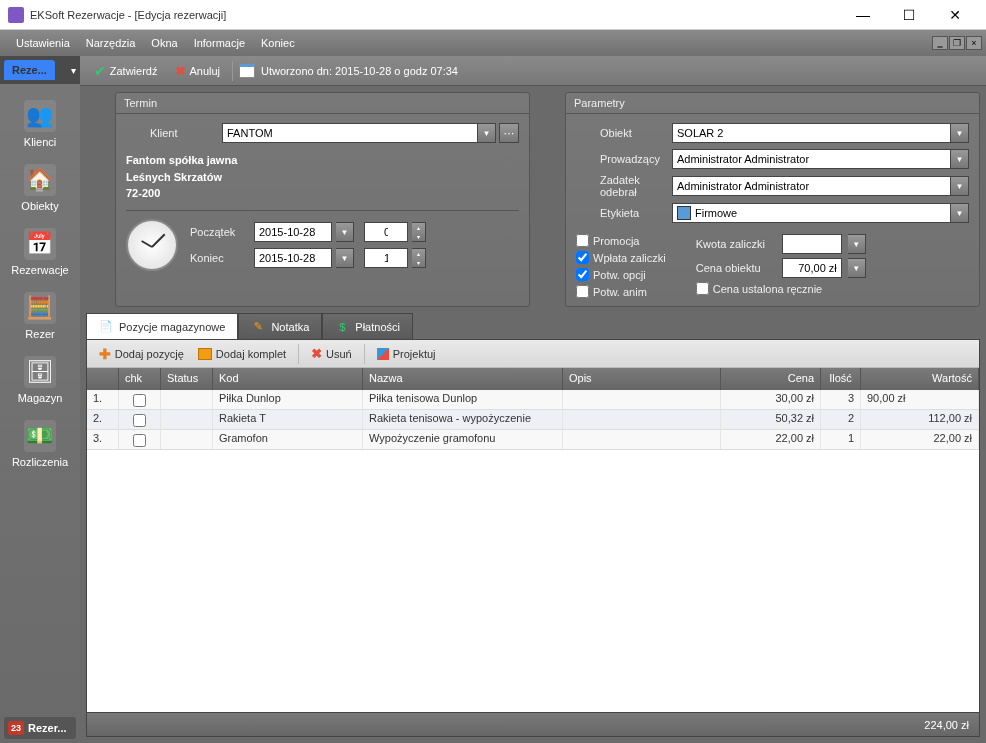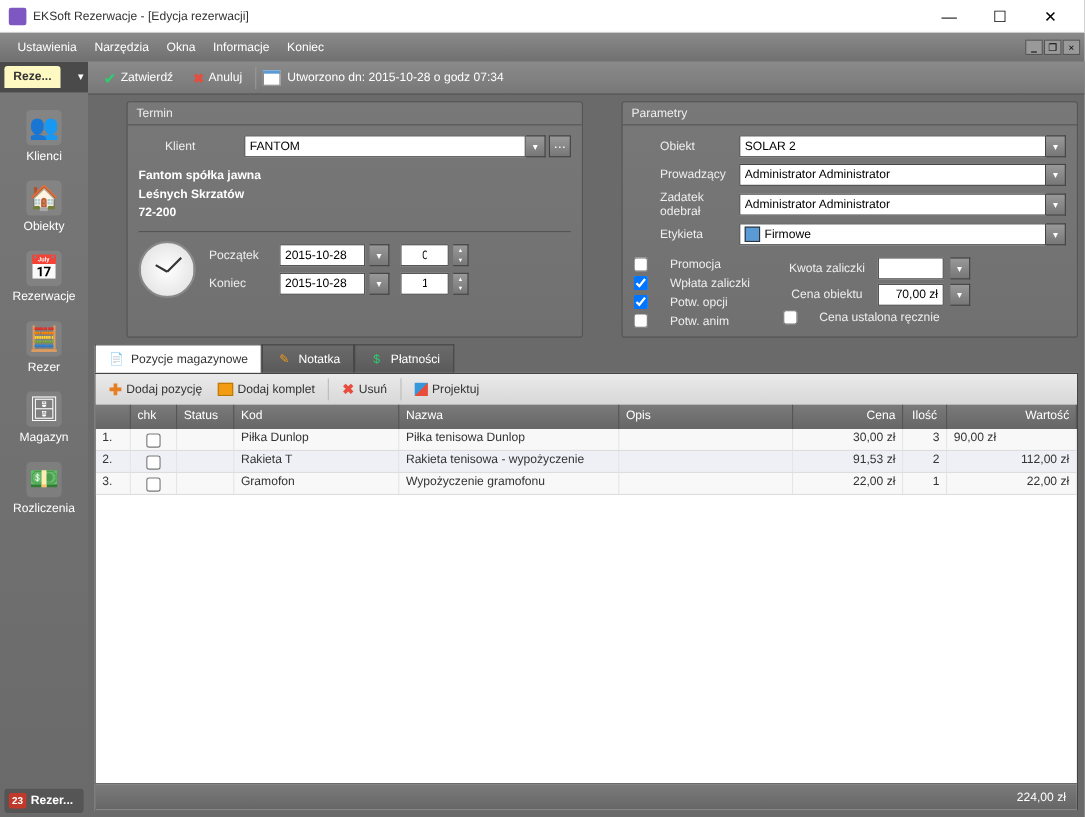--- a/index.html
+++ b/index.html
@@ -13,21 +13,21 @@
 
 .menubar { height: 26px; background: linear-gradient(#8a8a8a, #707070); display: flex; align-items: center; padding: 0 8px; color: #fff; position: relative; }
 .menubar .menu-item { padding: 4px 8px; cursor: pointer; }
 .menubar .mdi-controls { position: absolute; right: 4px; display: flex; gap: 1px; }
 .menubar .mdi-btn { width: 16px; height: 14px; background: #999; border: 1px solid #555; font-size: 9px; display: flex; align-items: center; justify-content: center; cursor: pointer; color: #000; }
 
 .main-area { display: flex; height: calc(743px - 30px - 26px); background: #6a6a6a; }
 
 .sidebar { width: 80px; background: linear-gradient(#787878, #6a6a6a); display: flex; flex-direction: column; padding-top: 0; }
 .sidebar .tab-strip { height: 28px; background: #4a4a4a; display: flex; align-items: center; padding: 0 4px; }
-.sidebar .tab-strip .tab { background: #fef9c3; color: #333; padding: 4px 8px; border-radius: 3px 3px 0 0; font-weight: bold; text-align: right; }
+.sidebar .tab-strip .tab { background: #3b82f6; color: #333; padding: 4px 8px; border-radius: 3px 3px 0 0; font-weight: bold; text-align: right; }
 .sidebar .tab-strip .caret { color: #fff; margin-left: auto; font-size: 10px; }
 .sidebar .nav-items { flex: 1; padding-top: 10px; }
 .sidebar .nav-item { text-align: center; padding: 6px 2px 10px; cursor: pointer; color: #fff; }
 .sidebar .nav-item .icon { width: 32px; height: 32px; margin: 0 auto 4px; display: flex; align-items: center; justify-content: center; font-size: 22px; background: rgba(255,255,255,0.1); border-radius: 4px; }
 .sidebar-footer { padding: 4px; }
 .sidebar-footer .foot-btn { background: #555; color: #fff; padding: 4px; border-radius: 3px; display: flex; align-items: center; gap: 4px; cursor: pointer; font-weight: bold; }
 .sidebar-footer .foot-icon { width: 16px; height: 14px; background: #c0392b; border-radius: 2px; display: inline-flex; align-items: center; justify-content: center; font-size: 9px; }
 
 .content { flex: 1; display: flex; flex-direction: column; background: #6a6a6a; padding: 0; }
 
@@ -60,24 +60,24 @@
 .date-row .dlabel { width: 60px; color: #eee; }
 .date-input { width: 78px; height: 20px; background: #fff; border: 1px solid #444; color: #000; padding: 0 4px; }
 .time-input { width: 44px; height: 20px; background: #fff; border: 1px solid #444; color: #000; padding: 0 19px; }
 .spinner-btn { width: 14px; height: 20px; background: linear-gradient(#999,#777); border: 1px solid #444; border-left: none; display: flex; flex-direction: column; }
 .spinner-btn span { flex: 1; display: flex; align-items: center; justify-content: center; font-size: 6px; cursor: pointer; }
 
 .etykieta-swatch { width: 14px; height: 14px; background: #5b9bd5; border: 1px solid #333; margin-right: 4px; display: inline-block; vertical-align: middle; }
 
 .checkboxes { display: flex; gap: 30px; padding-top: 6px; }
 .cb-col { display: flex; flex-direction: column; gap: 4px; }
-.cb-row { display: flex; align-items: flex-end; gap: 20px; color: #eee; }
+.cb-row { display: flex; align-items: flex-end; gap: 4px; color: #eee; }
 .cb-row input { width: 13px; height: 13px; }
 .kwota-row { display: flex; align-items: center; gap: 6px; }
-.kwota-row .klabel { width: 80px; color: #eee; text-align: center; }
+.kwota-row .klabel { width: 80px; color: #eee; }
 .kwota-input { width: 60px; height: 20px; background: #fff; border: 1px solid #444; color: #000; padding: 0 4px; text-align: right; }
 
 .tabs-area { flex: 1; display: flex; flex-direction: column; padding: 0 6px 6px; min-height: 0; }
 .tabs-header { display: flex; height: 26px; }
 .tab-btn { display: flex; align-items: center; gap: 6px; padding: 0 12px; background: linear-gradient(#6a6a6a,#5a5a5a); color: #fff; border: 1px solid #444; border-bottom: none; cursor: pointer; }
 .tab-btn.active { background: #fff; color: #333; }
 .tab-btn .ticon { width: 14px; height: 14px; display: flex; align-items: center; justify-content: center; }
 
 .tab-content { flex: 1; background: #fff; border: 1px solid #444; display: flex; flex-direction: column; min-height: 0; }
 .tab-toolbar { height: 28px; background: linear-gradient(#eaeaea,#d8d8d8); border-bottom: 1px solid #bbb; display: flex; align-items: center; padding: 0 6px; gap: 2px; }
@@ -369,21 +369,21 @@
           </div>
           <div class="grid-row">
             <div class="gc col-num">2.</div>
             <div class="gc col-chk">
                 <input type="checkbox" style="">
               </div>
             <div class="gc col-status"></div>
             <div class="gc col-kod">Rakieta T</div>
             <div class="gc col-nazwa">Rakieta tenisowa - wypożyczenie</div>
             <div class="gc col-opis"></div>
-            <div class="gc col-cena" style="text-align:right">91,53 zł</div>
+            <div class="gc col-cena" style="text-align:right">50,32 zł</div>
             <div class="gc col-ilosc" style="text-align:right">2</div>
             <div class="gc col-wartosc" style="text-align:right">112,00 zł</div>
           </div>
           <div class="grid-row">
             <div class="gc col-num">3.</div>
             <div class="gc col-chk">
                 <input type="checkbox" style="">
               </div>
             <div class="gc col-status"></div>
             <div class="gc col-kod">Gramofon</div>

